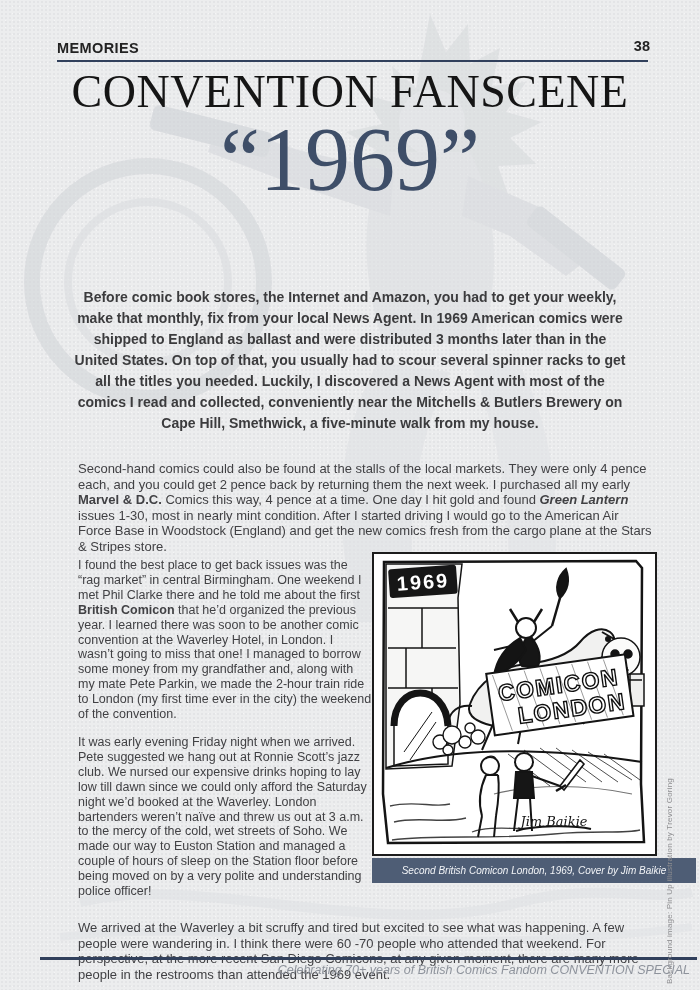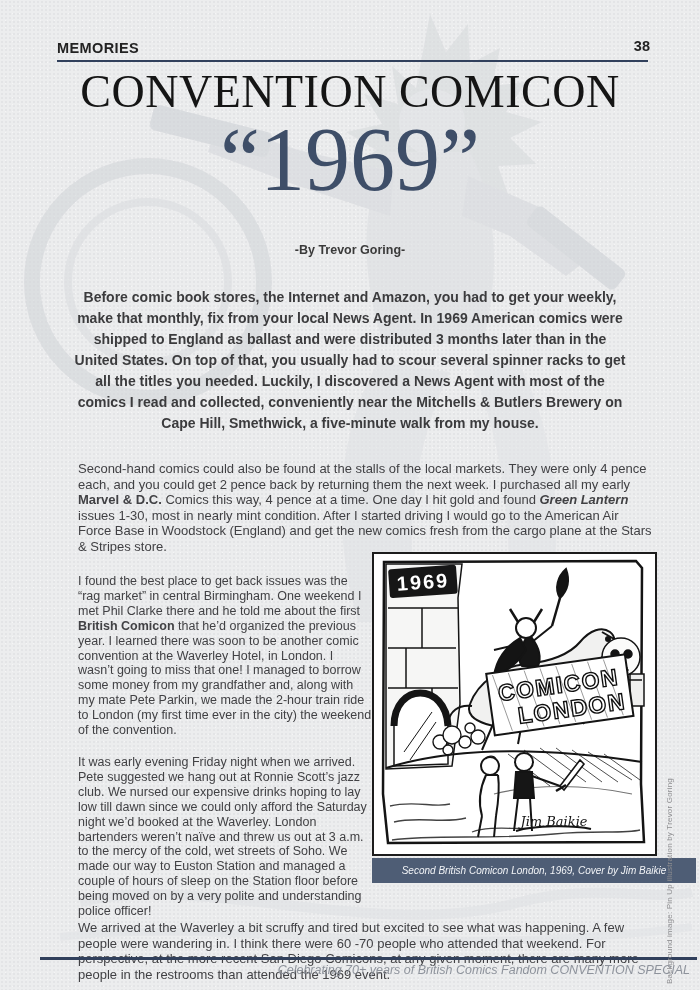--- a/index.html
+++ b/index.html
@@ -26,21 +26,21 @@
     font-size:12.5px;font-weight:bold;color:#3a3a3a;}
 
   .intro{position:absolute;top:287px;left:72px;width:556px;text-align:center;
     font-size:14px;font-weight:bold;color:#3b3b3d;line-height:21px;}
 
   .body-text{color:#414144;font-size:13px;line-height:15.5px;}
   .p-full{position:absolute;left:78px;width:576px;}
   .p1{top:461px;}
   .p4{top:920px;}
   .col-left{position:absolute;top:557px;left:78px;width:294px;color:#414144;font-size:12.5px;line-height:14.9px;}
-  .col-left p{margin:17px 0 13px 0;}
+  .col-left p{margin:1px 0 13px 0;}
 
   .figure-frame{position:absolute;left:372px;top:552px;width:285px;height:304px;
     background:#ffffff;border:2px solid #1c1c1c;box-sizing:border-box;}
   .figure-caption{position:absolute;left:372px;top:858px;width:324px;height:25px;box-sizing:border-box;
     background:#4e5d75;color:#f2f4f7;font-style:italic;font-size:10px;line-height:25px;text-align:center;}
 
   .footer-rule{position:absolute;top:957px;left:40px;width:657px;height:2.5px;background:#31405c;}
   .footer-text{position:absolute;top:963px;right:10px;font-style:italic;font-size:12.5px;color:#8e939c;}
 
   .side-credit{position:absolute;left:674px;bottom:6px;transform-origin:0 100%;
@@ -68,23 +68,22 @@
       <path d="M60,937 C220,917 420,962 692,927" fill="none" stroke="#e2e3e6" stroke-width="8"></path>
     </g>
   </svg>
 
   <div class="layer">
 
     <div class="masthead">MEMORIES</div>
     <div class="pagenum">38</div>
     <div class="header-rule"></div>
 
-    <div class="title">CONVENTION COMICON</div>
+    <div class="title">CONVENTION FANSCENE</div>
     <div class="year-title">“1969”</div>
-    <div class="byline">-By Trevor Goring-</div>
 
     <div class="intro">Before comic book stores, the Internet and Amazon, you had to get your weekly, make that monthly, fix from your local News Agent. In 1969 American comics were shipped to England as ballast and were distributed 3 months later than in the United States. On top of that, you usually had to scour several spinner racks to get all the titles you needed. Luckily, I discovered a News Agent with most of the comics I read and collected, conveniently near the Mitchells &amp; Butlers Brewery on Cape Hill, Smethwick, a five-minute walk from my house.</div>
 
     <div class="body-text p-full p1"><span>Second-hand comics could also be found at the stalls of the local markets. They were only 4 pence each, and you could get 2 pence back by returning them the next week. I purchased all my early </span><span style="font-weight: bold;">Marvel &amp; D.C.</span><span> Comics this way, 4 pence at a time. One day I hit gold and found </span><span style="font-weight: bold; font-style: italic;">Green Lantern</span><span> issues 1-30, most in nearly mint condition. After I started driving I would go to the American Air Force Base in Woodstock (England) and get the new comics fresh from the cargo plane at the Stars &amp; Stripes store.</span></div>
 
     <div class="col-left">
       <p><span>I found the best place to get back issues was the “rag market” in central Birmingham. One weekend I met Phil Clarke there and he told me about the first </span><span style="font-weight: bold;">British Comicon</span><span> that he’d organized the previous year. I learned there was soon to be another comic convention at the Waverley Hotel, in London. I wasn’t going to miss that one! I managed to borrow some money from my grandfather and, along with my mate Pete Parkin, we made the 2-hour train ride to London (my first time ever in the city) the weekend of the convention.</span></p>
       <p><span>It was early evening Friday night when we arrived. Pete suggested we hang out at Ronnie Scott’s jazz club. We nursed our expensive drinks hoping to lay low till dawn since we could only afford the Saturday night we’d booked at the Waverley.  London bartenders weren’t naïve and threw us out at 3 a.m. to the mercy of the cold, wet streets of Soho. We made our way to Euston Station and managed a couple of hours of sleep on the Station floor before being moved on by a very polite and understanding police officer!</span></p>
     </div>
 

